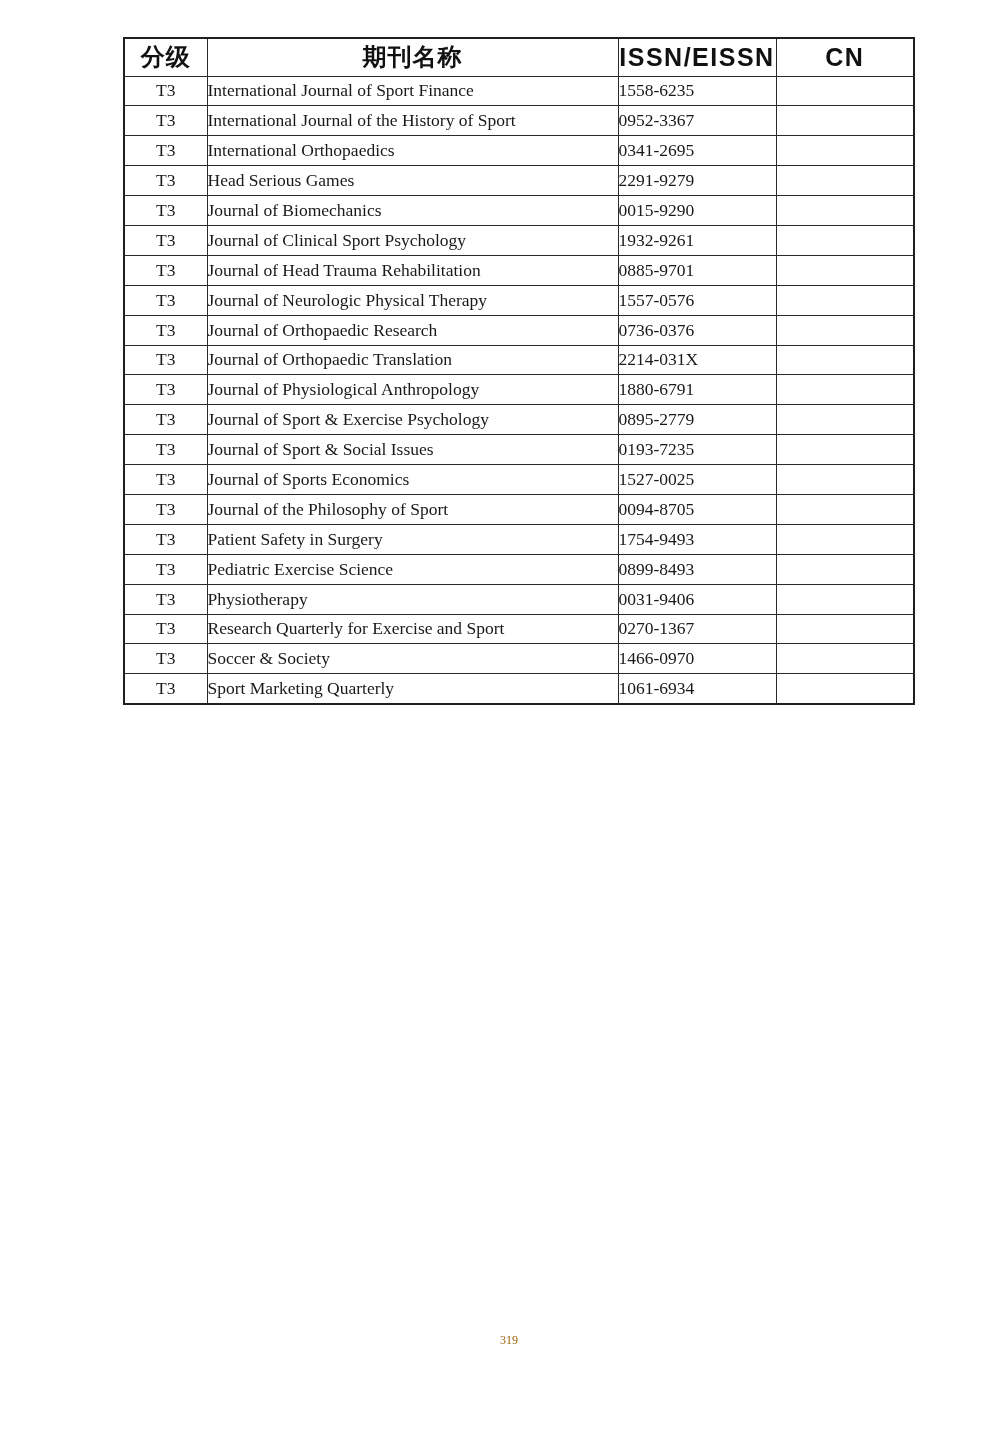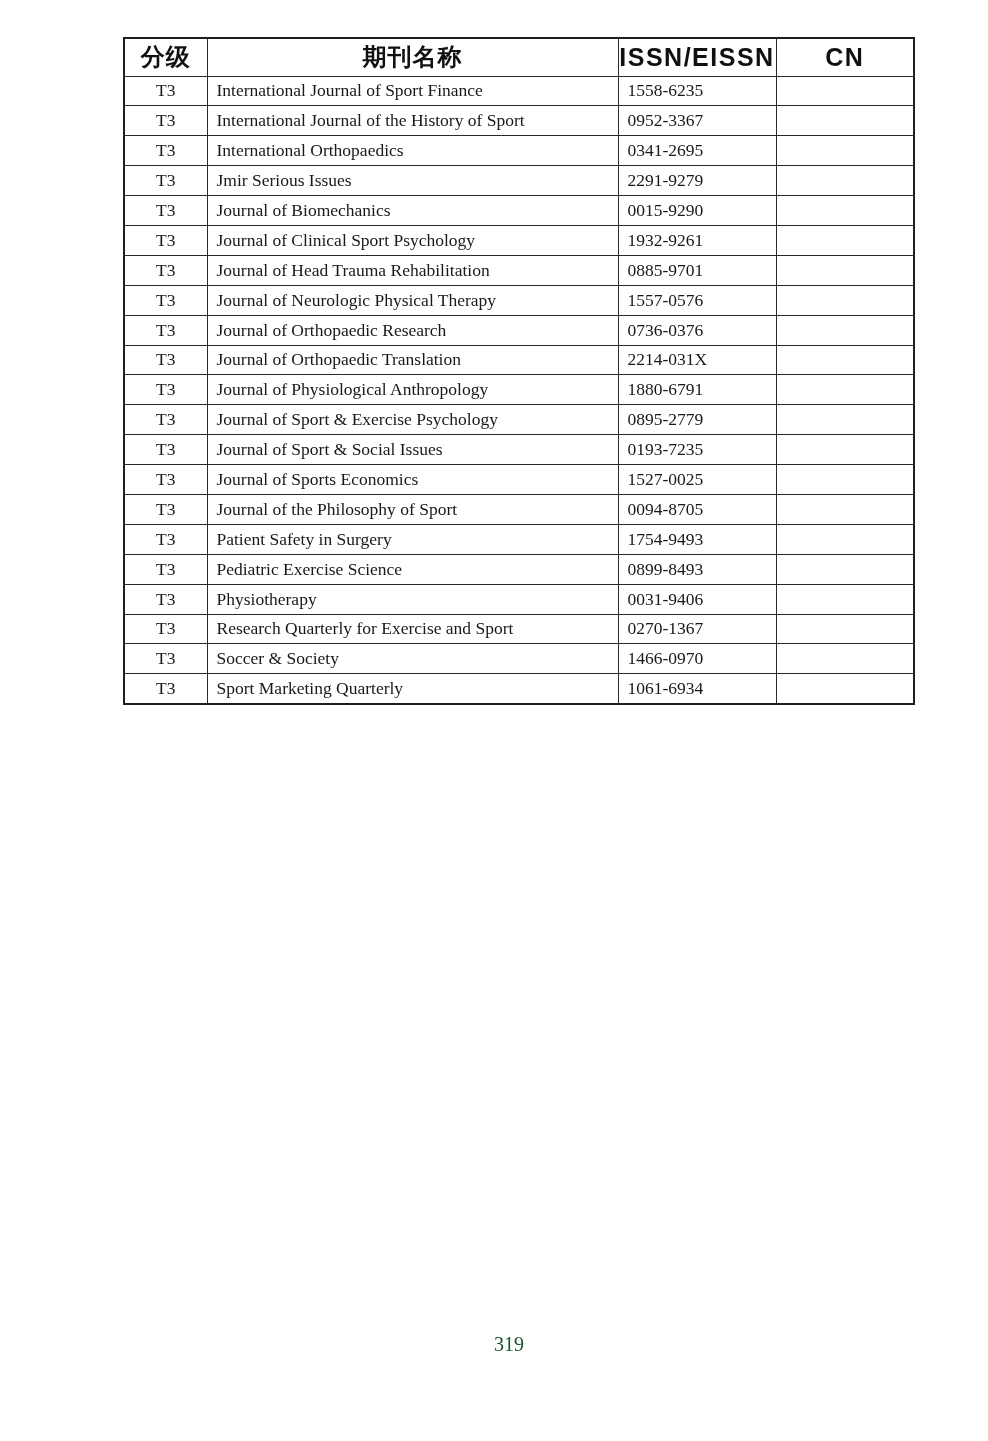--- a/index.html
+++ b/index.html
@@ -41,30 +41,30 @@
   }
   th.col-level, th.col-name { font-size: 24px; letter-spacing: 1px; }
   th.col-issn, th.col-cn { font-size: 25px; letter-spacing: 1.5px; }
   .journal-table tbody td {
     height: 29.9px;
     font-size: 17.5px;
     vertical-align: middle;
     color: #191919;
   }
   td.col-level { text-align: center; margin-top: 28px; }
-  td.col-name, td.col-issn { text-align: left; padding-left: 9px; }
+  td.col-name, td.col-issn { text-align: left; padding-left: 0; }
   td.col-cn { text-align: center; }
   .page-number {
     position: absolute;
     top: 1333px;
     left: 509px;
     transform: translateX(-50%);
-    font-size: 20px;
+    font-size: 12px;
     font-family: "Liberation Serif", serif;
-    color: #14532d;
+    color: #a16207;
   }
 </style>
 </head>
 <body>
 
 <div>
 
   <table class="journal-table">
     <colgroup>
       <col style="width:83px">
@@ -94,21 +94,21 @@
           <td class="col-cn"></td>
         </tr>
         <tr>
           <td class="col-level">T3</td>
           <td class="col-name">International Orthopaedics</td>
           <td class="col-issn">0341-2695</td>
           <td class="col-cn"></td>
         </tr>
         <tr>
           <td class="col-level">T3</td>
-          <td class="col-name">Jmir Serious Issues</td>
+          <td class="col-name">Head Serious Games</td>
           <td class="col-issn">2291-9279</td>
           <td class="col-cn"></td>
         </tr>
         <tr>
           <td class="col-level">T3</td>
           <td class="col-name">Journal of Biomechanics</td>
           <td class="col-issn">0015-9290</td>
           <td class="col-cn"></td>
         </tr>
         <tr>

